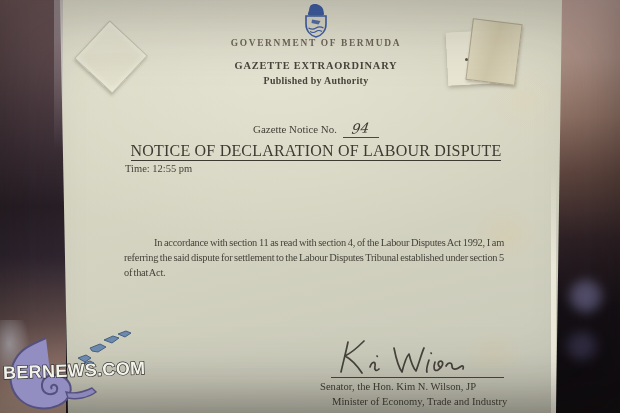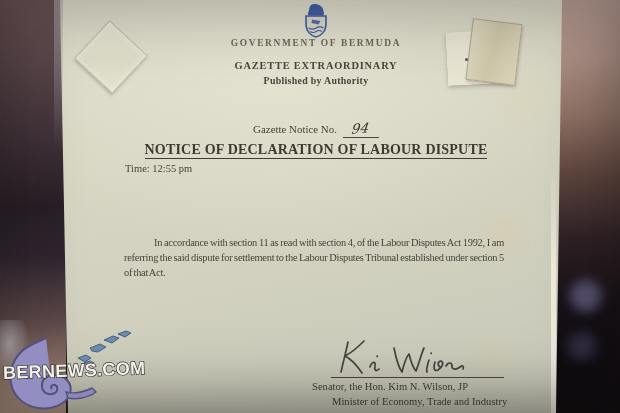--- a/index.html
+++ b/index.html
@@ -61,32 +61,32 @@
   .center-col{left:70px;width:492px;text-align:center;}
   .gov{top:38px;font-size:9.4px;letter-spacing:1.7px;color:#6e6659;font-weight:600;}
   .gazette{top:60px;font-size:10.4px;font-weight:bold;letter-spacing:.8px;color:#47453c;}
   .published{top:75px;font-size:9.9px;font-weight:bold;letter-spacing:.3px;color:#47453c;}
   .crest{left:302px;top:3px;}
   .notice-line{top:120px;font-size:10.9px;color:#403e35;}
   .hand-underline{display:inline-block;border-bottom:1.2px solid #4b473e;
     padding:0 7px 1px;margin-left:6px;min-width:22px;position:static;}
   .hand{display:inline-block;font-family:"DejaVu Serif",serif;font-style:italic;
     font-size:13.5px;transform:rotate(-4deg) skewX(-12deg);color:#3b382f;position:static;}
-  .title{top:142px;font-size:14px;font-weight:bold;letter-spacing:.2px;color:#3c3a31;}
+  .title{top:142px;font-size:16px;font-weight:normal;letter-spacing:.2px;color:#3c3a31;}
   .title span{border-bottom:1.2px solid #3c3a31;padding-bottom:1px;position:static;}
   .time{left:125px;top:163px;font-size:10.5px;}
   .para{left:124px;width:380px;font-size:10.4px;line-height:15px;text-align:justify;
     text-indent:30px;letter-spacing:-.25px;word-spacing:-1px;}
   .para1{top:200px;}
   .para2{top:235px;}
   .dated{left:126px;top:282px;font-size:10.5px;letter-spacing:-.1px;}
   .dated sup{font-size:7px;position:static;}
   .sig-scrawl{left:330px;top:336px;}
   .sig-line{left:331px;top:377px;width:173px;border-top:1.1px solid #4b473e;height:0;}
-  .sig-name{left:312px;top:381px;font-size:10.6px;color:#403e35;}
+  .sig-name{left:320px;top:381px;font-size:10.6px;color:#403e35;}
   .sig-title{left:332px;top:396px;font-size:10.6px;color:#403e35;}
 
   
   .watermark{position:absolute;left:0;top:330px;z-index:50;}
 
   
   .vignette{position:absolute;inset:0;pointer-events:none;z-index:40;
     box-shadow:inset 0 0 70px 12px rgba(18,13,16,.28), inset 0 -28px 45px -18px rgba(28,22,18,.28);}
 </style>
 </head>

